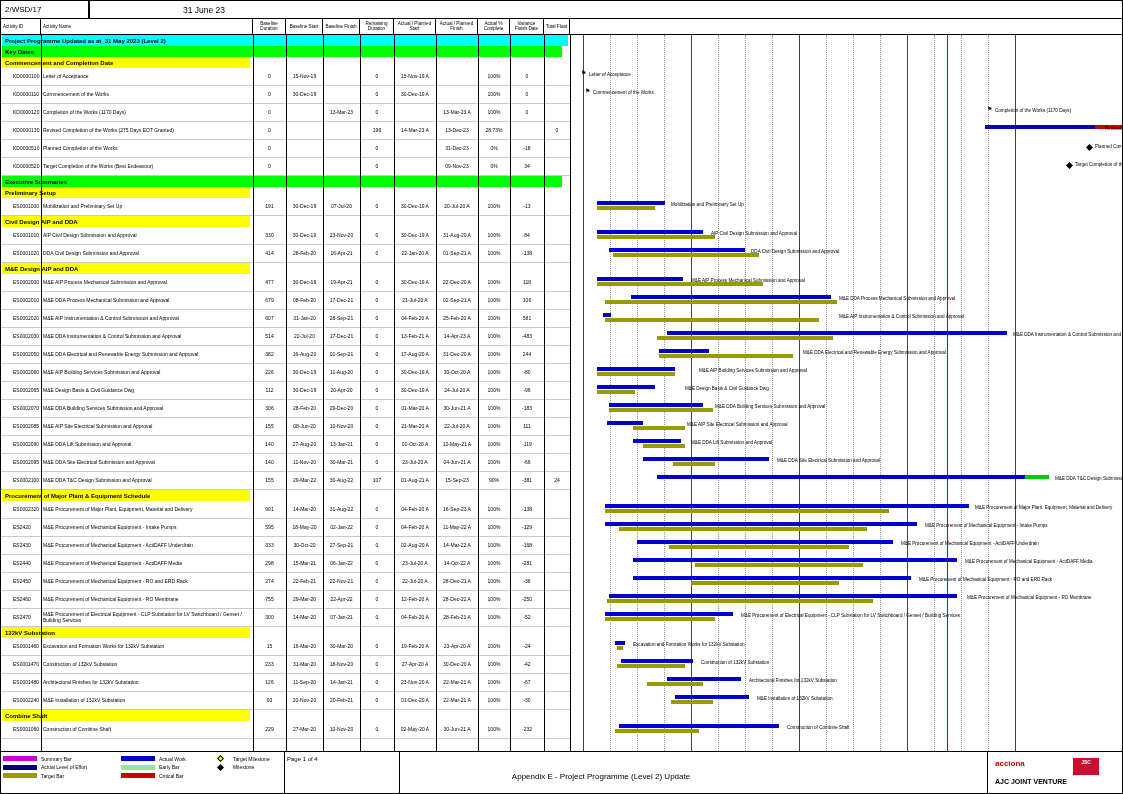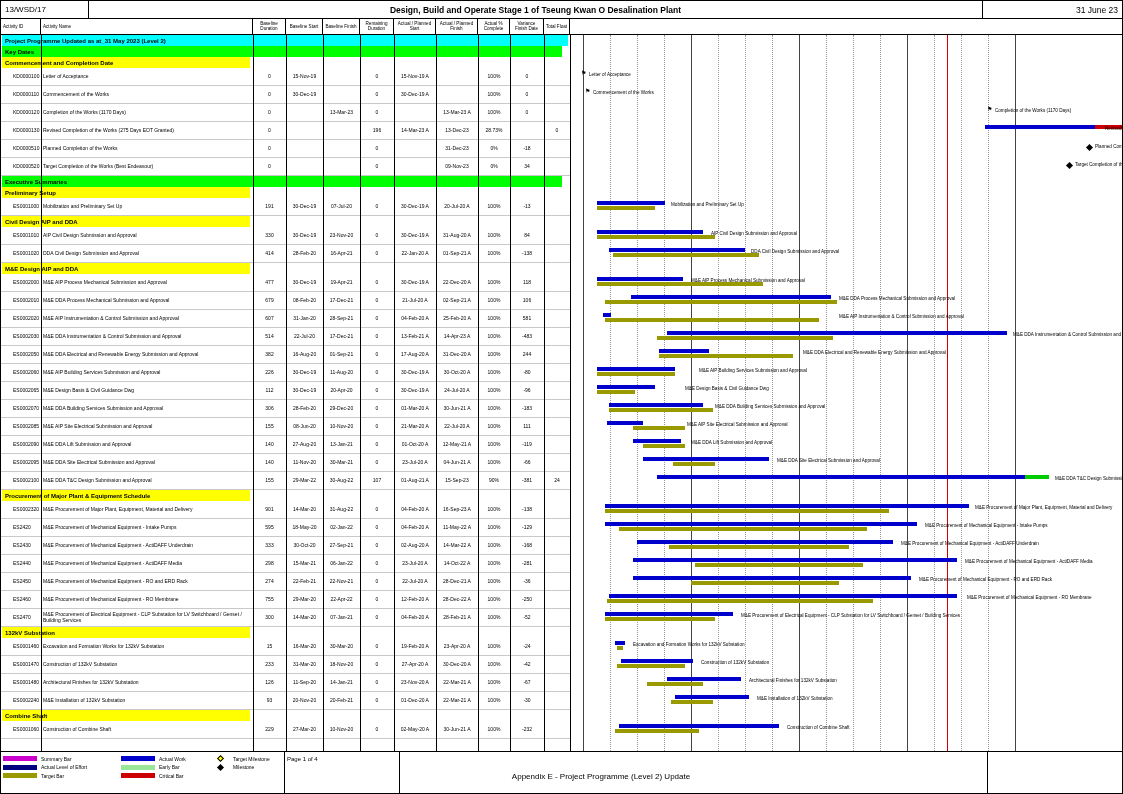--- a/index.html
+++ b/index.html
@@ -86,22 +86,21 @@
   .jvname { position:absolute; left:4px; top:22px; font-size:7px; font-weight:bold; }
   .redbox { position:absolute; left:82px; top:2px; width:26px; height:17px; background:#c8102e;
             color:#fff; font-size:5px; text-align:center; line-height:8px; font-weight:bold; }
 </style>
 </head>
 <body>
 
 <div class="page">
 
   <div class="titlebar">
-    <div class="cell tb-left">13/WSD/17</div>
-    <div class="cell tb-mid">Design, Build and Operate Stage 1 of Tseung Kwan O Desalination Plant</div>
+    <div class="cell tb-left">2/WSD/17</div>
     <div class="cell tb-right">31 June 23</div>
   </div>
 
   <div class="colhead" id="colhead">
       <div class="hc left" style="left: 0px; width: 40px;">Activity ID</div>
       <div class="hc left" style="left: 40px; width: 212px;">Activity Name</div>
       <div class="hc" style="left: 252px; width: 33px;">Baseline Duration</div>
       <div class="hc" style="left: 285px; width: 37px;">Baseline Start</div>
       <div class="hc" style="left: 322px; width: 37px;">Baseline Finish</div>
       <div class="hc" style="left: 359px; width: 34px;">Remaining Duration</div>
@@ -723,14 +722,19 @@
             </div>
             <span>Milestone</span>
           </div>
         </div>
       </div>
     <div class="fvline" style="left:283px;"></div>
     <div class="fvline" style="left:398px;"></div>
     <div class="fvline" style="left:986px;"></div>
     <div class="pageno">Page 1 of 4</div>
     <div class="apptitle">Appendix E - Project Programme (Level 2) Update</div>
+    <div class="logos">
+      <div class="acciona">acciona</div>
+      <div class="jvname">AJC JOINT VENTURE</div>
+      <div class="redbox">JSC</div>
+    </div>
   </div>
 </div>
 
 </body></html>

